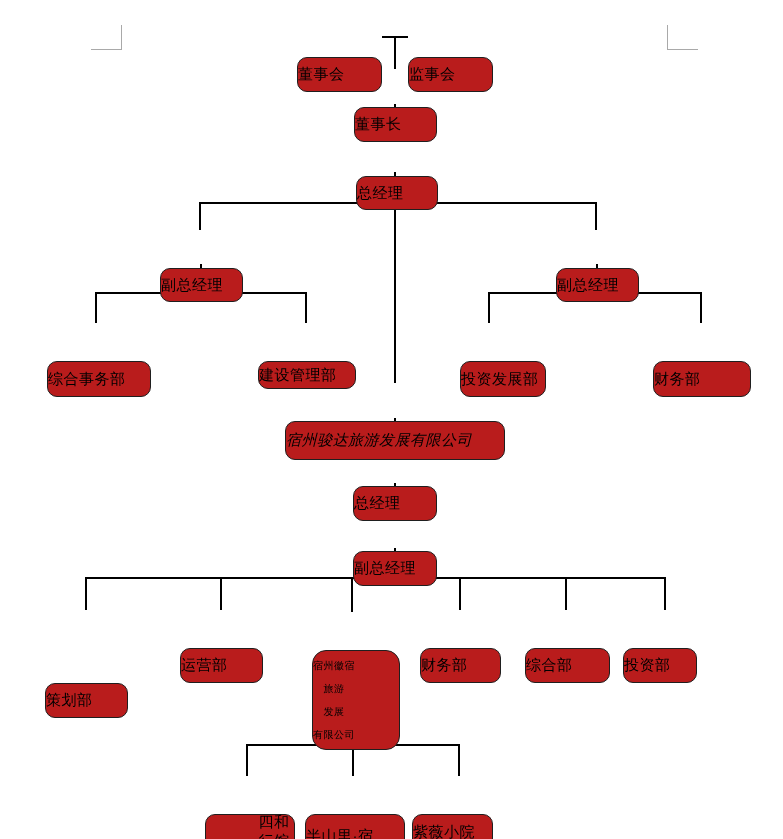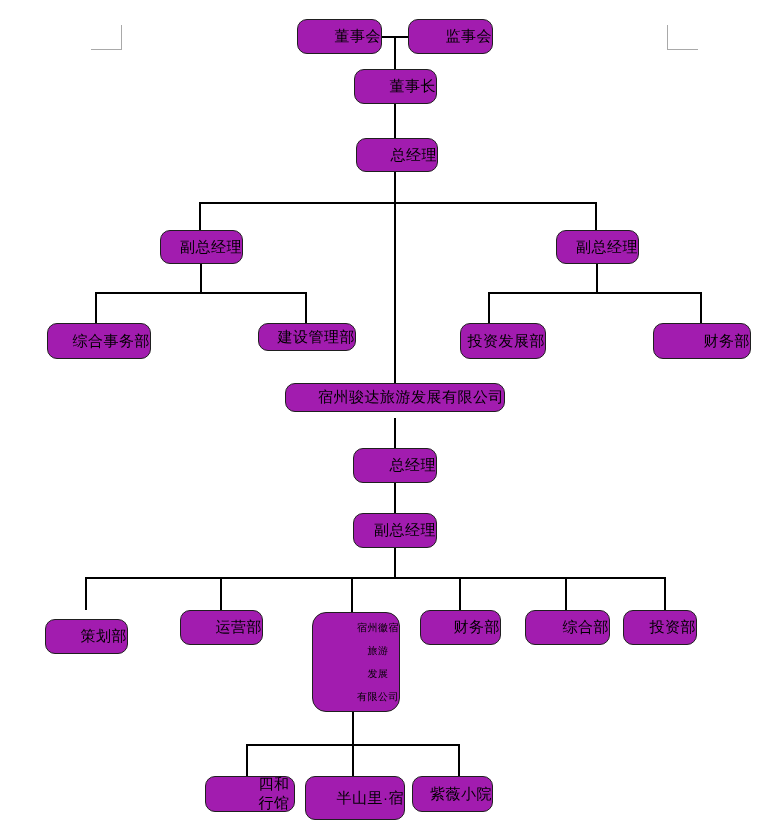--- a/index.html
+++ b/index.html
@@ -11,31 +11,32 @@
   .canvas {
     position: relative;
     width: 783px;
     height: 839px;
     background: #ffffff;
     overflow: hidden;
   }
   .node {
     position: absolute;
     box-sizing: border-box;
-    background: #a21caf;
+    background: #b91c1c;
     border: 1.5px solid #1f1f1f;
     border-radius: 10px;
     display: flex;
     align-items: center;
-    justify-content: flex-end;
+    justify-content: flex-start;
     font-size: 15px;
     color: #000000;
     text-align: center;
     letter-spacing: 0.5px;
     z-index: 2;
+    margin-top: 38px;
   }
   .node-lines {
     line-height: 23px;
     font-size: 10px;
   }
   .hline {
     position: absolute;
     height: 2px;
     background: #000000;
     z-index: 1;
@@ -123,30 +124,30 @@
   </div>
   <div class="node" style="left:258px;top:323px;width:98px;height:28px;">
     <span>建设管理部</span>
   </div>
   <div class="node" style="left:460px;top:323px;width:86px;height:36px;">
     <span>投资发展部</span>
   </div>
   <div class="node" style="left:653px;top:323px;width:98px;height:36px;">
     <span>财务部</span>
   </div>
-  <div class="node" style="left:285px;top:383px;width:220px;height:29px;">
+  <div class="node" style="left:285px;top:383px;width:220px;height:39px;font-style:italic;">
     <span>宿州骏达旅游发展有限公司</span>
   </div>
   <div class="node" style="left:353px;top:448px;width:84px;height:35px;">
     <span>总经理</span>
   </div>
   <div class="node" style="left:353px;top:513px;width:84px;height:35px;">
     <span>副总经理</span>
   </div>
-  <div class="node" style="left:45px;top:619px;width:83px;height:35px;">
+  <div class="node" style="left:45px;top:645px;width:83px;height:35px;">
     <span>策划部</span>
   </div>
   <div class="node" style="left:180px;top:610px;width:83px;height:35px;">
     <span>运营部</span>
   </div>
   <div class="node" style="left:312px;top:612px;width:88px;height:100px;border-radius:14px;">
     <div class="node-lines">
       <div>宿州徽宿</div>
       <div>旅游</div>
       <div>发展</div>

